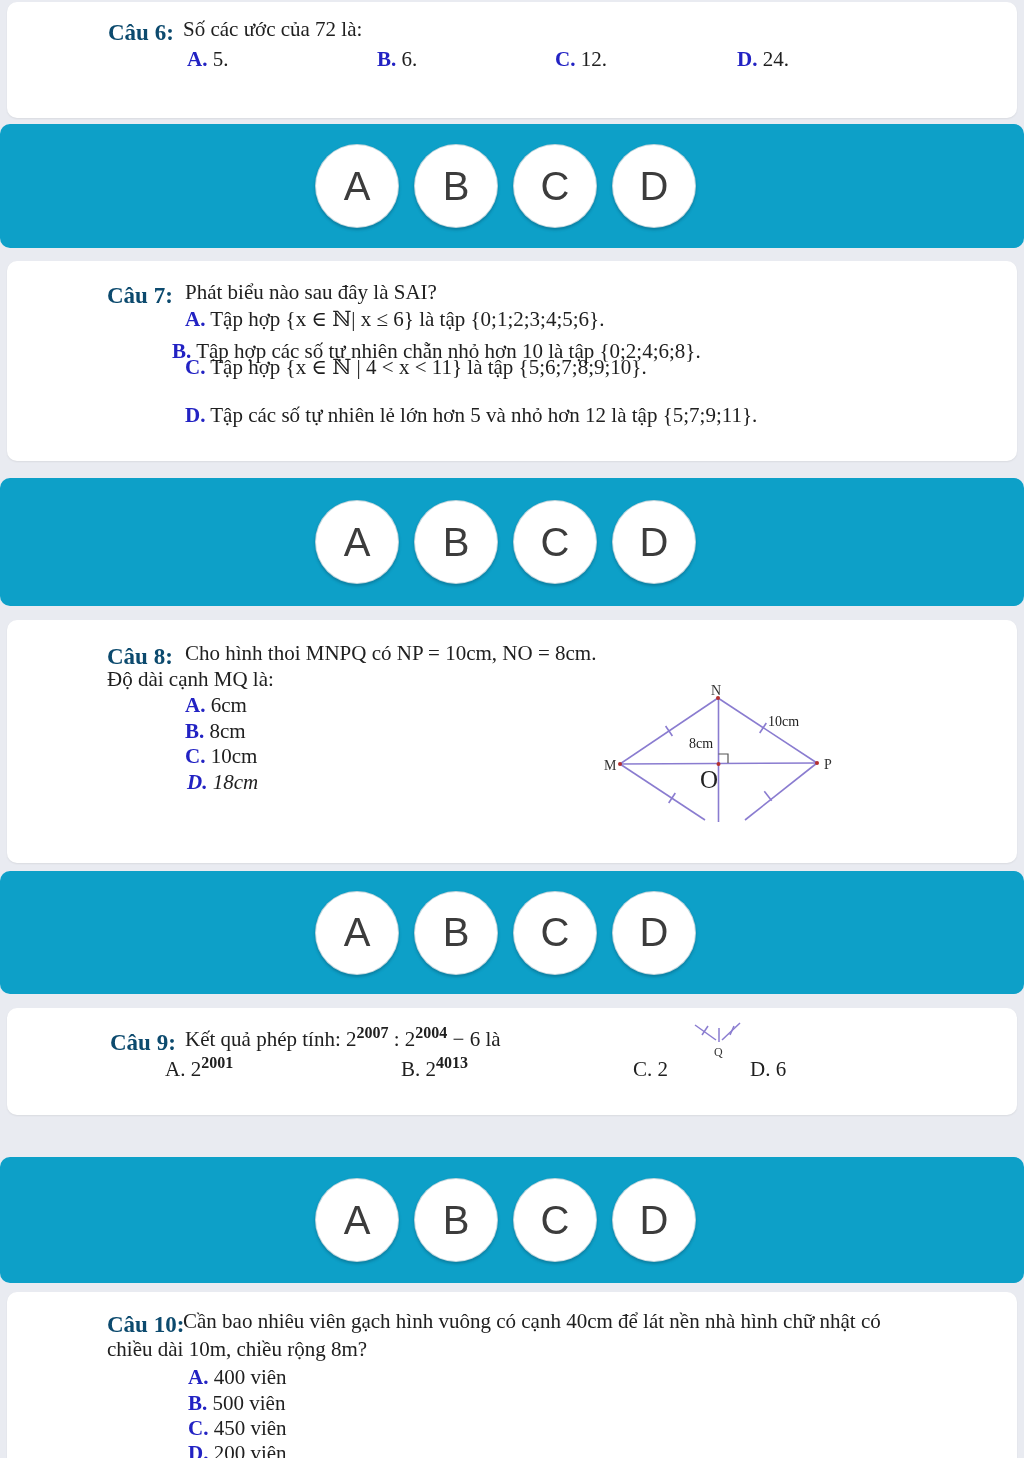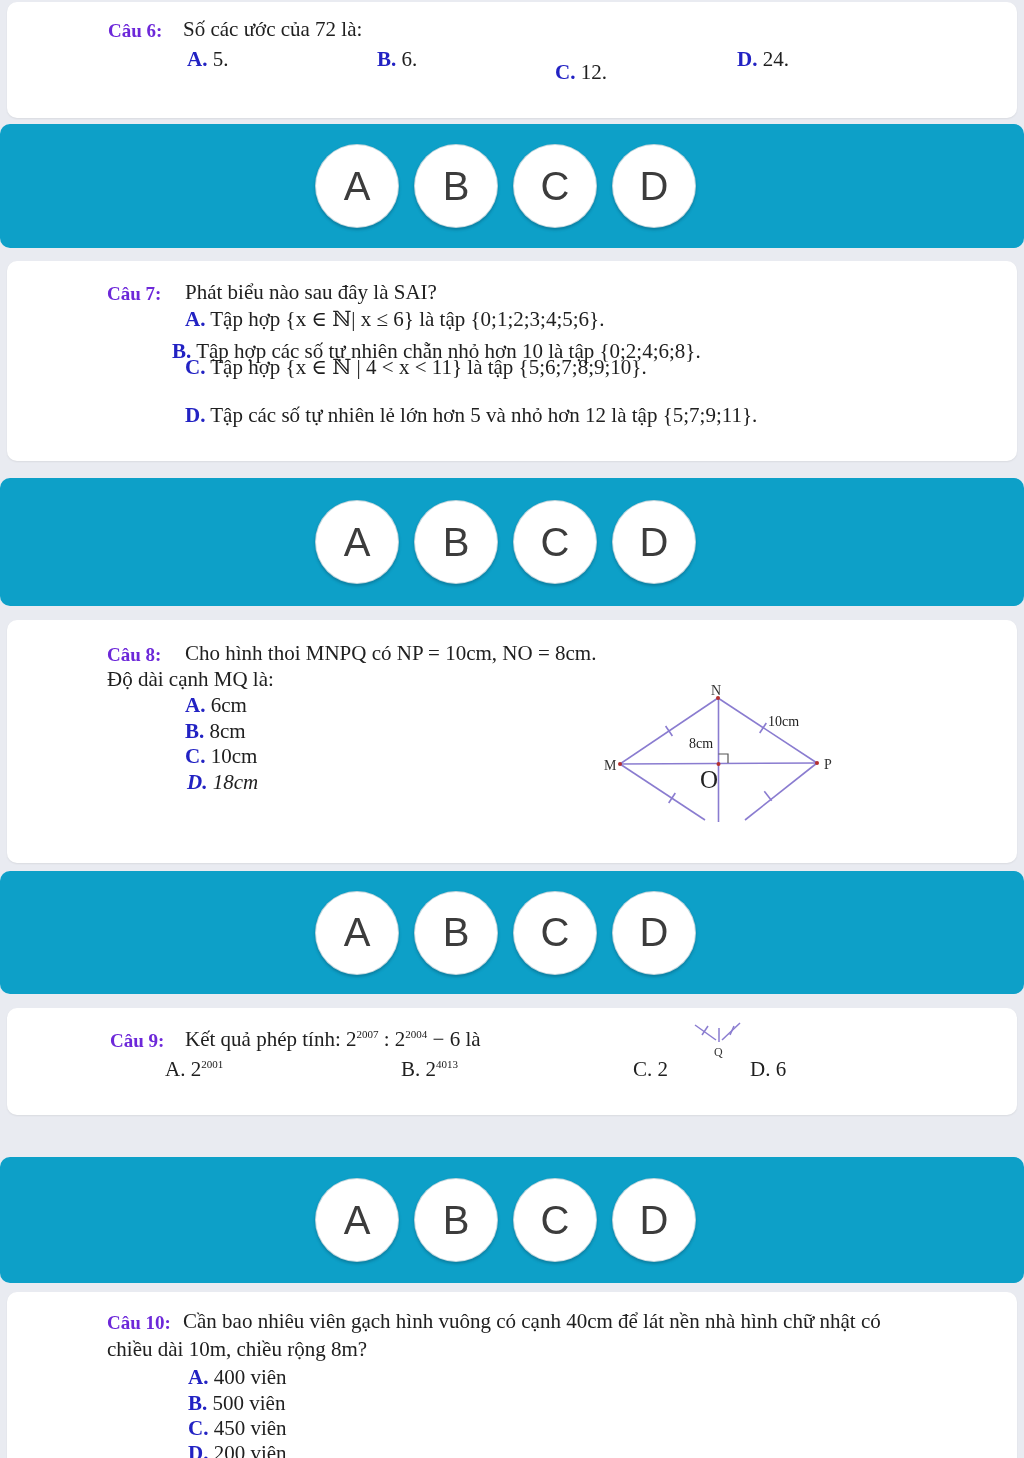--- a/index.html
+++ b/index.html
@@ -9,40 +9,40 @@
   .card { position:absolute; left:7px; width:1010px; background:#ffffff; border-radius:10px;
           box-shadow:0 1px 2px rgba(0,0,0,0.07); }
   .band { position:absolute; left:0; width:1024px; background:#0da0c8; border-radius:10px;
           display:flex; align-items:center; }
   .btn-row { display:flex; gap:15px; margin-left:315px; }
   .abtn { width:84px; height:84px; border-radius:50%; background:#ffffff; border:1px solid rgba(8,90,120,0.25);
           box-shadow:0 2px 3px rgba(0,40,60,0.28);
           display:flex; align-items:center; justify-content:center;
           font-family:"Liberation Sans","DejaVu Sans",sans-serif; font-size:40px; color:#3c3c3c; cursor:pointer; }
 
-  .qlabel { position:absolute; font-weight:bold; color:#6d28d9; font-size:19px; white-space:nowrap; }
+  .qlabel { position:absolute; font-weight:bold; color:#0c4a6e; font-size:23px; white-space:nowrap; }
   .qtext  { position:absolute; color:#202020; font-size:21px; white-space:nowrap; }
   .opt    { position:absolute; font-size:21px; color:#202020; white-space:nowrap; }
   .opt .letter { font-weight:bold; color:#2222c3; }
   .opt.plain .letter { font-weight:normal; color:#202020; }
-  sup { font-size:11px; line-height:0; }
+  sup { font-size:16px; line-height:0;font-weight:bold; }
 
   svg text { font-family:"Liberation Serif","DejaVu Serif",serif; }
 </style>
 </head>
 <body>
 
 <div class="screen">
 
   <section class="card" style="top:2px; height:116px;">
     <span class="qlabel" style="left:101px; top:18px;">Câu 6:</span>
     <span class="qtext" style="left:176px; top:15px;">Số các ước của 72 là:</span>
     <span class="opt" style="left:180px; top:45px;"><span class="letter">A.</span><span> 5.</span></span>
     <span class="opt" style="left:370px; top:45px;"><span class="letter">B.</span><span> 6.</span></span>
-    <span class="opt" style="left:548px; top:58px;"><span class="letter">C.</span><span> 12.</span></span>
+    <span class="opt" style="left:548px; top:45px;"><span class="letter">C.</span><span> 12.</span></span>
     <span class="opt" style="left:730px; top:45px;"><span class="letter">D.</span><span> 24.</span></span>
   </section>
 
   <section class="band" style="top:124px; height:124px;">
     <div class="btn-row">
       <div class="abtn">A</div>
       <div class="abtn">B</div>
       <div class="abtn">C</div>
       <div class="abtn">D</div>
     </div>

